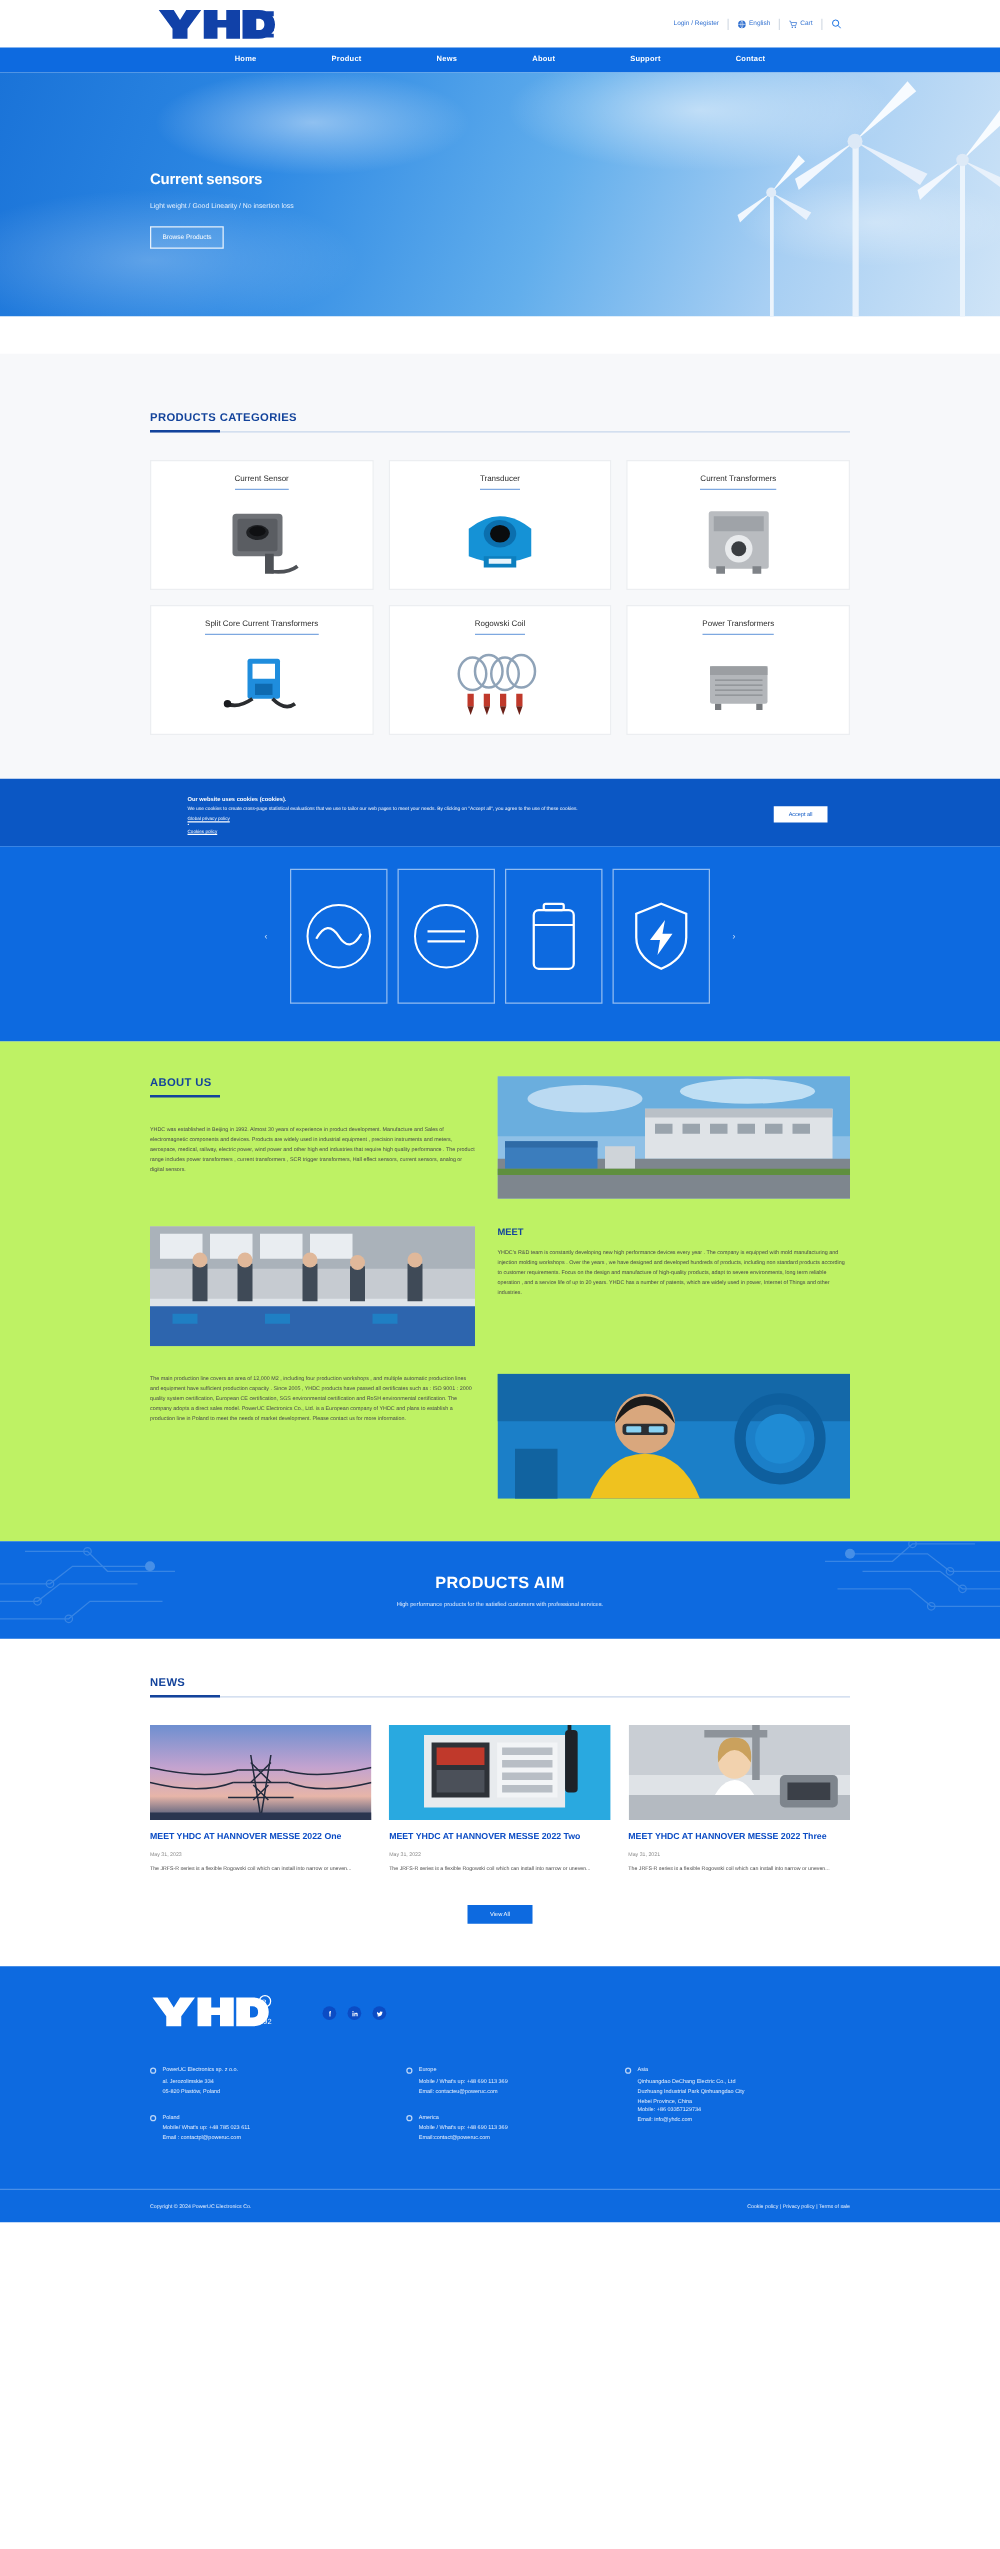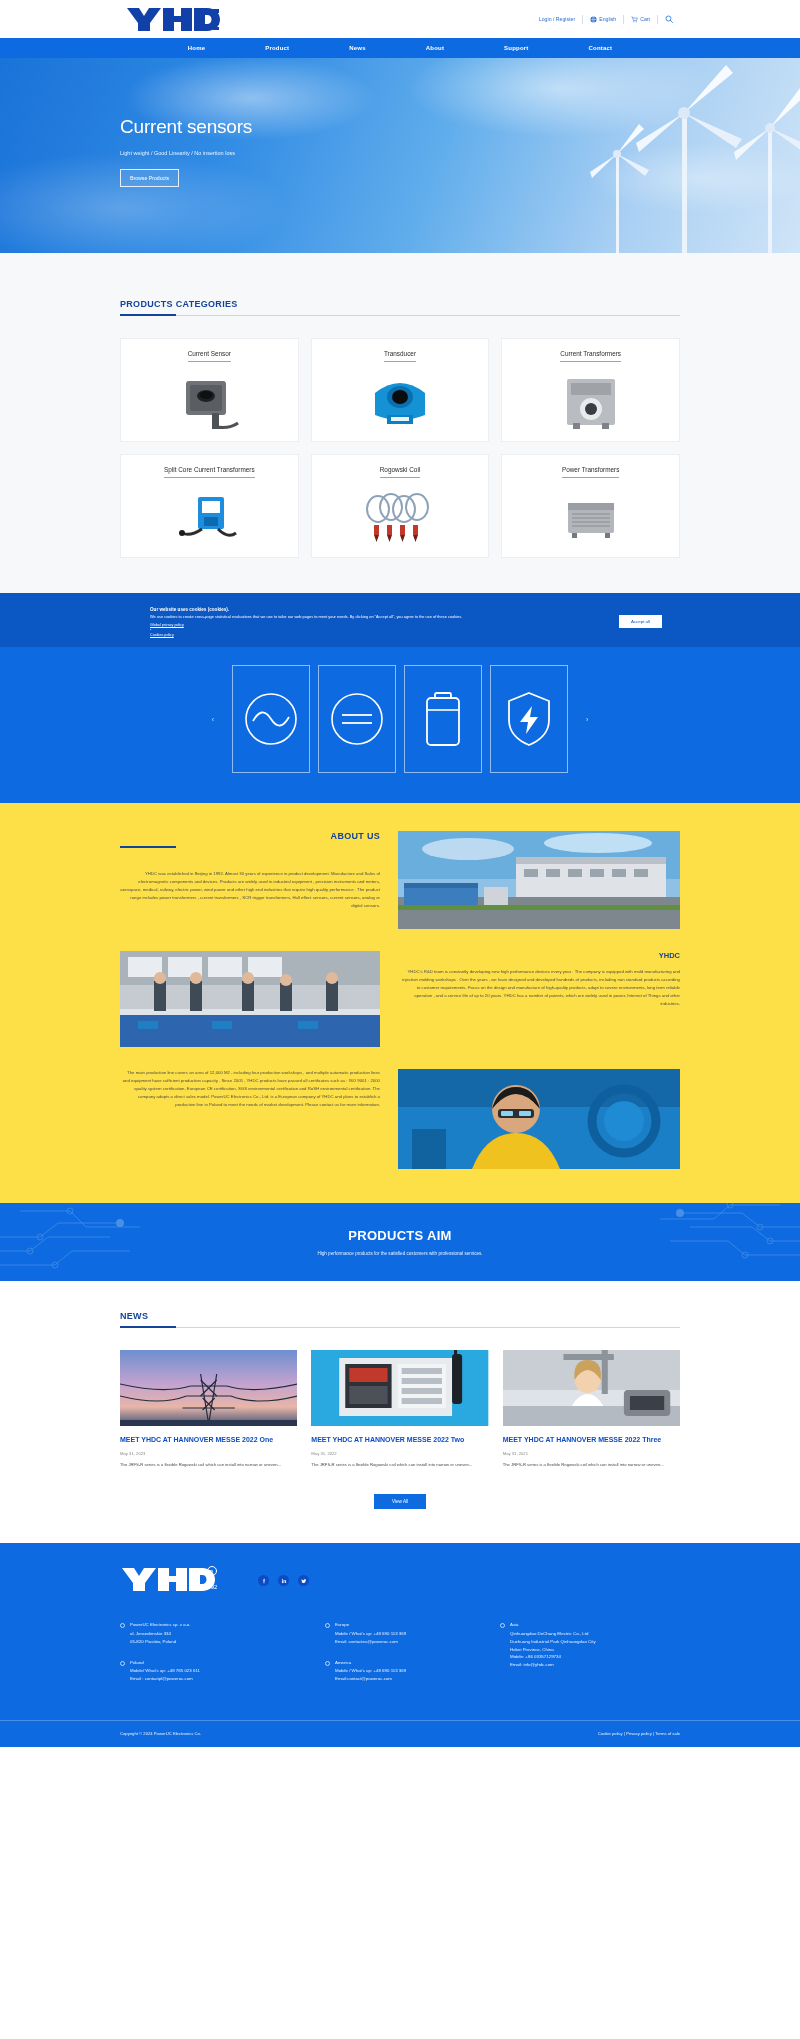--- a/index.html
+++ b/index.html
@@ -35,30 +35,30 @@
   }
   .hero .clouds {
     position:absolute; inset:0;
     background:
       radial-gradient(ellipse 180px 60px at 250px 40px, rgba(255,255,255,.45), rgba(255,255,255,0) 70%),
       radial-gradient(ellipse 220px 70px at 560px 30px, rgba(255,255,255,.5), rgba(255,255,255,0) 70%),
       radial-gradient(ellipse 160px 50px at 700px 120px, rgba(255,255,255,.35), rgba(255,255,255,0) 70%),
       radial-gradient(ellipse 240px 80px at 120px 150px, rgba(255,255,255,.25), rgba(255,255,255,0) 70%);
   }
   .hero-content { position: relative; padding-top: 58px; padding-left: 120px; }
-  .hero h1 { color: #fff; font-size: 19px; font-weight: 400; letter-spacing: -.2px; }
+  .hero h1 { color: #fff; font-size: 12px; font-weight: 700; letter-spacing: -.2px; margin-top: 20px; }
   .hero p { color: #eaf3ff; font-size: 5.5px; margin-top: 12px; }
   .hero-btn {
     display:inline-block; margin-top: 13px; border: 1px solid rgba(255,255,255,.85);
     color:#fff; font-size: 5.2px; padding: 5px 9px; background: rgba(255,255,255,.07); cursor:pointer;
   }
   .turbines { position:absolute; right:0; top:0; width: 380px; height: 195px; }
 
   
-  .products { background: #f7f8fa; padding: 46px 0 35px; }
+  .products { background: #f7f8fa; padding: 46px 0 35px; margin-top: 30px; }
   .sec-head { position: relative; padding-bottom: 7px; margin-bottom: 22px; }
   .sec-head h2 { color: #13439b; font-size: 9px; font-weight: 700; letter-spacing: .3px; }
   .sec-head .bar-long { position:absolute; left:0; bottom:0; width:100%; height:1px; background:#c8d6ec; }
   .sec-head .bar-short { position:absolute; left:0; bottom:0; width:56px; height:2px; background:#13439b; }
 
   .grid { display: grid; grid-template-columns: repeat(3, 1fr); gap: 12px; }
   .card {
     background:#fff; border:1px solid #eceef1; height: 104px;
     display:flex; flex-direction:column; align-items:center; padding-top: 11px; cursor:pointer;
   }
@@ -78,21 +78,21 @@
     font-size:4.4px; padding: 4px 12px; border:none; cursor:pointer;
   }
 
   
   .features { background:#0d6ae0; padding: 18px 0 30px; position:relative; }
   .feat-row { display:flex; justify-content:center; align-items:center; gap: 8px; }
   .feat-box { width: 78px; height: 108px; border: 1px solid rgba(255,255,255,.55); display:flex; align-items:center; justify-content:center; }
   .arrow { color: rgba(255,255,255,.8); font-size: 7px; padding: 0 10px; cursor:pointer; }
 
   
-  .about { padding: 28px 0 34px; background:#fde047;text-align:right; }
+  .about { padding: 28px 0 34px; background:#bef264; }
   .about-row { display:flex; gap: 18px; align-items: flex-start; }
   .about-col-l { width: 260px; }
   .about-col-r { width: 282px; }
   .body-text { font-size: 4.3px; line-height: 1.85; color:#4a4a4a; }
   .sub-head { color:#13439b; font-size: 7.5px; font-weight: 700; margin-bottom: 8px; }
   .photo { width:100%; display:block; }
   .mt22 { margin-top: 22px; }
 
   
   .aim { background:#0d6ae0; height: 78px; position:relative; overflow:hidden; display:flex; flex-direction:column; align-items:center; justify-content:center; }
@@ -442,21 +442,21 @@
                 <circle cx="212" cy="27" r="6" fill="#e0b89a"></circle>
             </g>
             <g fill="#1f7fc4">
                 <rect x="18" y="70" width="20" height="8"></rect>
                 <rect x="92" y="70" width="20" height="8"></rect>
                 <rect x="178" y="70" width="20" height="8"></rect>
               </g>
           </svg>
         </div>
         <div class="about-col-r">
-          <div class="sub-head">YHDC</div>
+          <div class="sub-head">MEET</div>
           <p class="body-text">YHDC's R&amp;D team is constantly developing new high performance devices every year . The company is equipped with mold manufacturing and injection molding workshops . Over the years , we have designed and developed hundreds of products, including non standard products according to customer requirements. Focus on the design and manufacture of high-quality products, adapt to severe environments, long term reliable operation , and a service life of up to 20 years. YHDC has a number of patents, which are widely used in power, Internet of Things and other industries.</p>
         </div>
       </div>
 
       <div class="about-row mt22">
         <div class="about-col-l">
           <p class="body-text">The main production line covers an area of 12,000 M2 , including four production workshops , and multiple automatic production lines and equipment have sufficient production capacity . Since 2005 , YHDC products have passed all certificates such as : ISO 9001 : 2000 quality system certification, European CE certification, SGS environmental certification and RoSH environmental certification.
 The company adopts a direct sales model. PowerUC Electronics Co., Ltd. is a European company of YHDC and plans to establish a production line in Poland to meet the needs of market development. Please contact us for more information.</p>
         </div>
         <div class="about-col-r">

